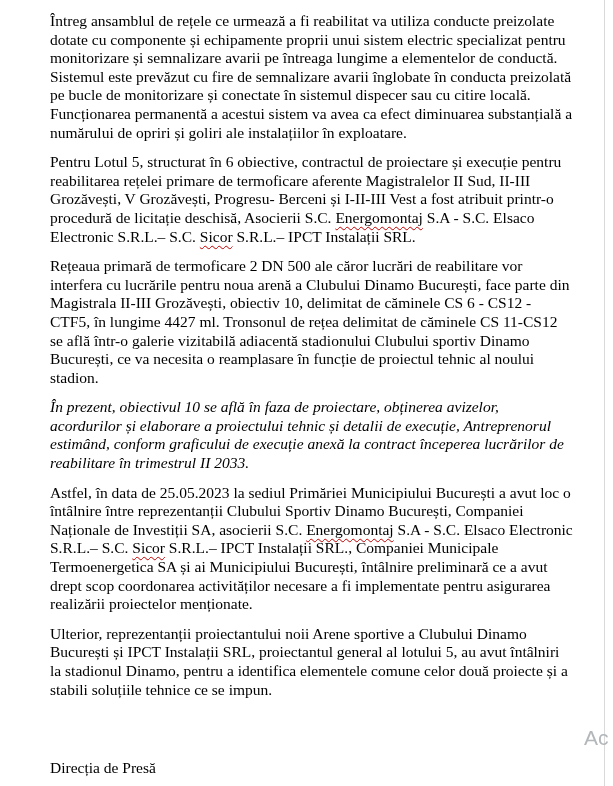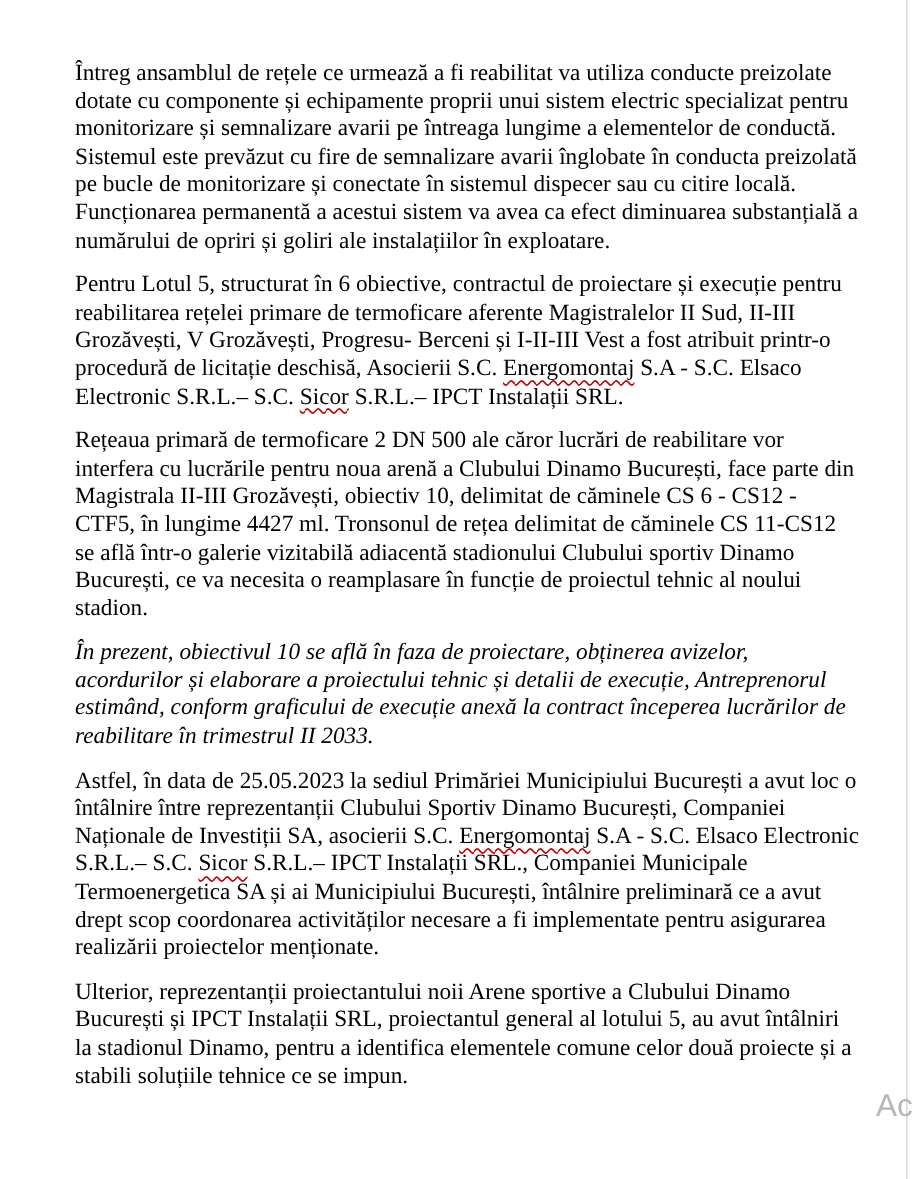--- a/index.html
+++ b/index.html
@@ -12,21 +12,21 @@
     width: 613px;
     height: 786px;
     background: #ffffff;
     overflow: hidden;
     font-family: "Liberation Serif", serif;
     color: var(--text-color, #000);
   }
   .content {
     position: absolute;
     left: 50px;
-    top: 40px;
+    top: 12px;
     width: 524px;
   }
   p.para {
     margin: 0 0 11px 0;
     font-size: 15.5px;
     line-height: 18.6px;
     text-align: left;
   }
   p.para.italic {
     font-style: italic;
@@ -71,14 +71,15 @@
 <div class="page">
   <div class="content">
       <p class="para"><span>Întreg ansamblul de rețele ce urmează a fi reabilitat va utiliza conducte preizolate dotate cu componente și echipamente proprii unui sistem electric specializat pentru monitorizare și semnalizare avarii pe întreaga lungime a elementelor de conductă. Sistemul este prevăzut cu fire de semnalizare avarii înglobate în conducta preizolată pe bucle de monitorizare și conectate în sistemul dispecer sau cu citire locală. Funcționarea permanentă a acestui sistem va avea ca efect diminuarea substanțială a numărului de opriri și goliri ale instalațiilor în exploatare.</span></p>
       <p class="para"><span>Pentru Lotul 5, structurat în 6 obiective, contractul de proiectare și execuție pentru reabilitarea rețelei primare de termoficare aferente Magistralelor II Sud, II-III Grozăvești, V Grozăvești, Progresu- Berceni și I-II-III Vest a fost atribuit printr-o procedură de licitație deschisă, Asocierii S.C. </span><span class="misspelled">Energomontaj</span><span> S.A - S.C. Elsaco Electronic S.R.L.– S.C. </span><span class="misspelled">Sicor</span><span> S.R.L.– IPCT Instalații SRL.</span></p>
       <p class="para"><span>Rețeaua primară de termoficare 2 DN 500 ale căror lucrări de reabilitare vor interfera cu lucrările pentru noua arenă a Clubului Dinamo București, face parte din Magistrala II-III Grozăvești, obiectiv 10, delimitat de căminele CS 6 - CS12 - CTF5, în lungime 4427 ml. Tronsonul de rețea delimitat de căminele CS 11-CS12 se află într-o galerie vizitabilă adiacentă stadionului Clubului sportiv Dinamo București, ce va necesita o reamplasare în funcție de proiectul tehnic al noului stadion.</span></p>
       <p class="para italic"><span>În prezent, obiectivul 10 se află în faza de proiectare, obținerea avizelor, acordurilor și elaborare a proiectului tehnic și detalii de execuție, Antreprenorul estimând, conform graficului de execuție anexă la contract începerea lucrărilor de reabilitare în trimestrul II 2033.</span></p>
       <p class="para"><span>Astfel, în data de 25.05.2023 la sediul Primăriei Municipiului București a avut loc o întâlnire între reprezentanții Clubului Sportiv Dinamo București, Companiei Naționale de Investiții SA, asocierii S.C. </span><span class="misspelled">Energomontaj</span><span> S.A - S.C. Elsaco Electronic S.R.L.– S.C. </span><span class="misspelled">Sicor</span><span> S.R.L.– IPCT Instalații SRL., Companiei Municipale Termoenergetica SA și ai Municipiului București, întâlnire preliminară ce a avut drept scop coordonarea activităților necesare a fi implementate pentru asigurarea realizării proiectelor menționate.</span></p>
       <p class="para"><span>Ulterior, reprezentanții proiectantului noii Arene sportive a Clubului Dinamo București și IPCT Instalații SRL, proiectantul general al lotului 5, au avut întâlniri la stadionul Dinamo, pentru a identifica elementele comune celor două proiecte și a stabili soluțiile tehnice ce se impun.</span></p>
     </div>
   <div class="page-edge-line"></div>
+  <div class="footer-signature">Direcția de Presă</div>
   <div class="watermark-fragment">Ac</div>
 </div>
 
 </body></html>

